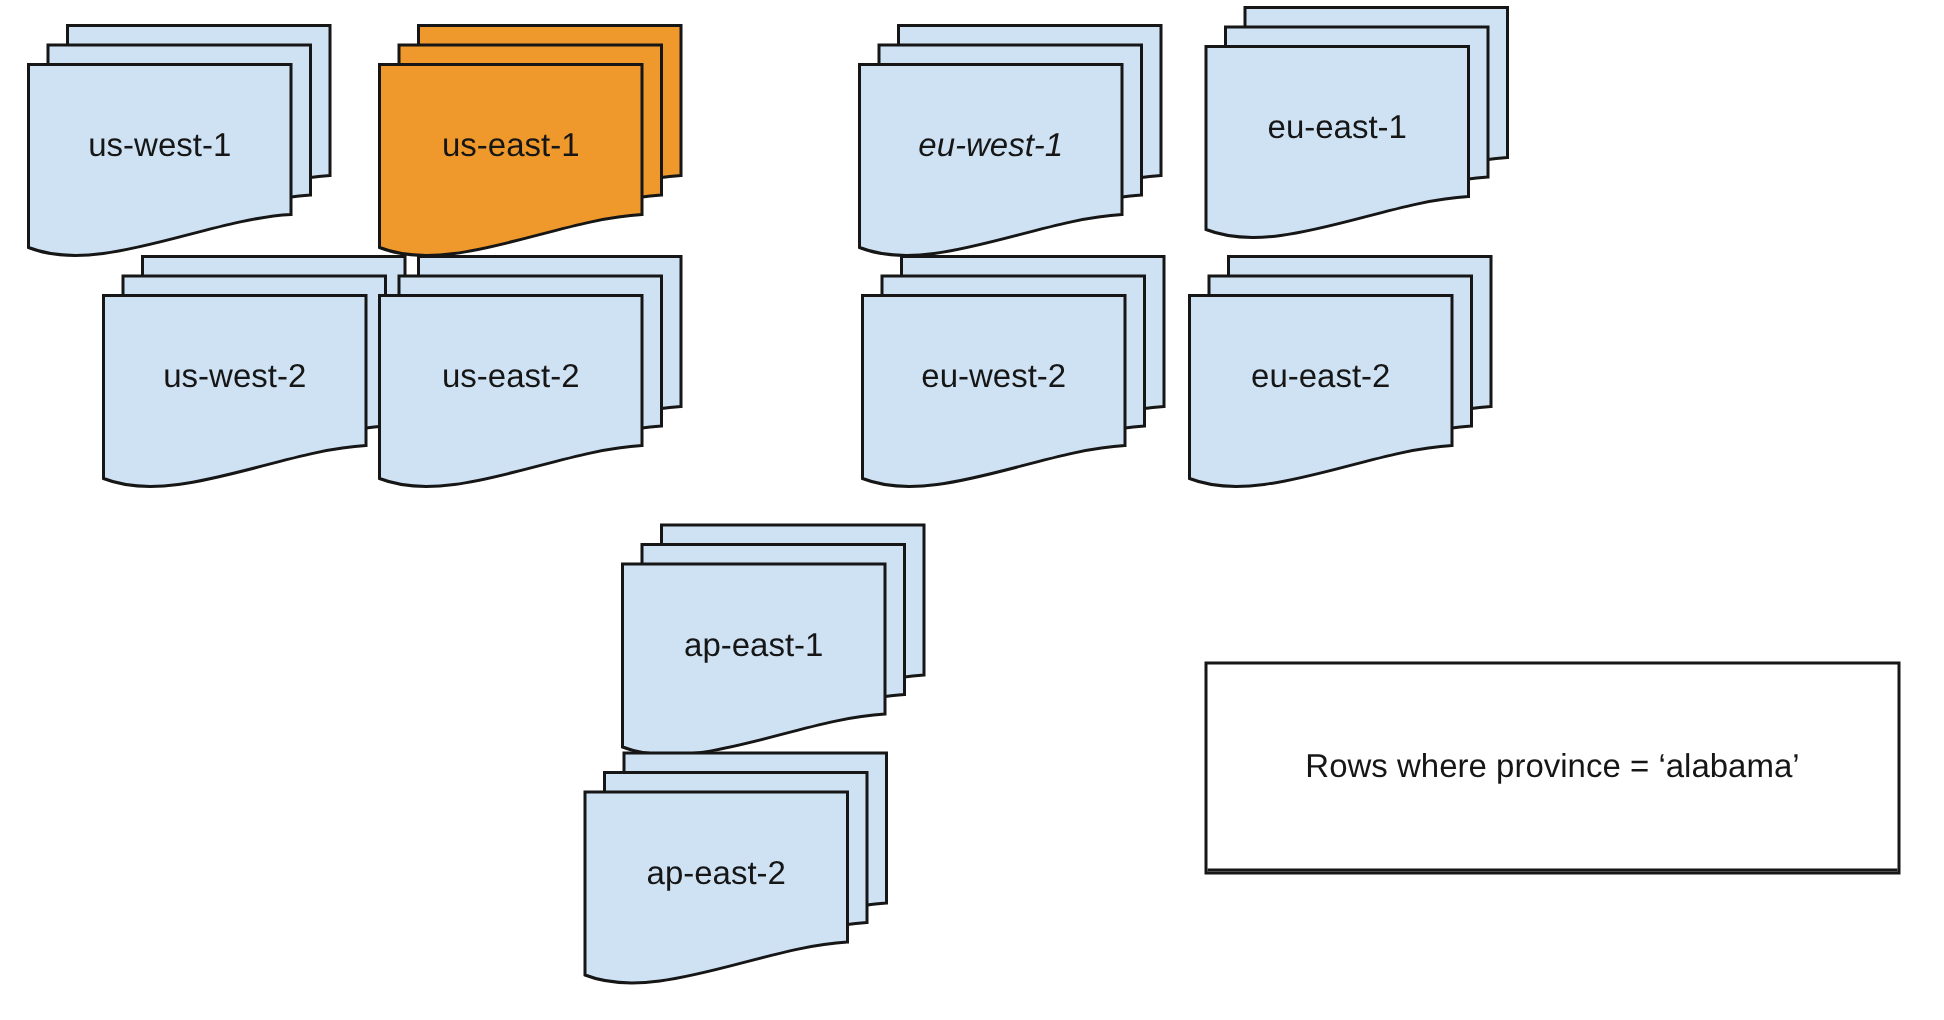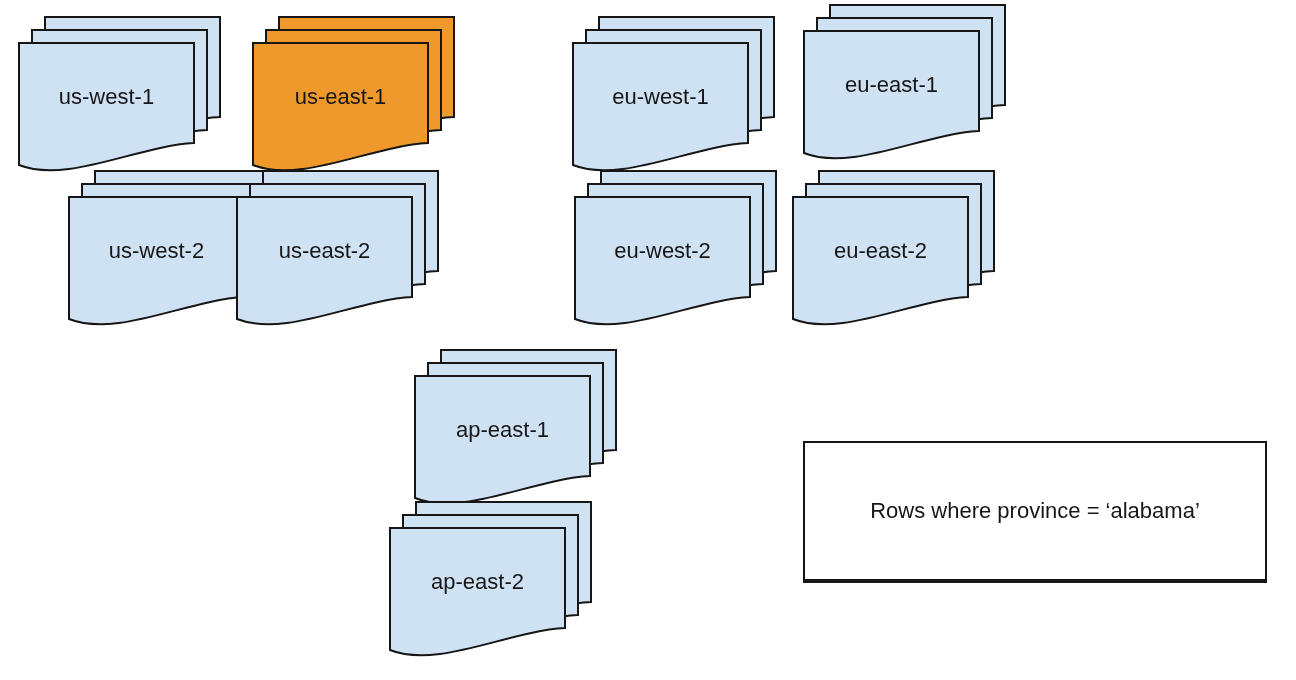--- a/index.html
+++ b/index.html
@@ -68,21 +68,21 @@
         </svg>
       </div>
       <div class="stack" style="left: 252px; top: 16px;">
         <svg width="206" height="162">
           <path d="M0,0 H175 V100 C118,103 48,141 0,122 Z" transform="translate(27,1)" fill="#ef992c" stroke="#161616" stroke-width="2"></path>
           <path d="M0,0 H175 V100 C118,103 48,141 0,122 Z" transform="translate(14,14)" fill="#ef992c" stroke="#161616" stroke-width="2"></path>
           <path d="M0,0 H175 V100 C118,103 48,141 0,122 Z" transform="translate(1,27)" fill="#ef992c" stroke="#161616" stroke-width="2"></path>
           <text x="88.5" y="88" class="stack-label">us-east-1</text>
         </svg>
       </div>
-      <div class="stack" style="left: 572px; top: 16px;">
+      <div class="stack" style="left: 572px; top: 16px; font-style: italic;">
         <svg width="206" height="162">
           <path d="M0,0 H175 V100 C118,103 48,141 0,122 Z" transform="translate(27,1)" fill="#cfe2f3" stroke="#161616" stroke-width="2"></path>
           <path d="M0,0 H175 V100 C118,103 48,141 0,122 Z" transform="translate(14,14)" fill="#cfe2f3" stroke="#161616" stroke-width="2"></path>
           <path d="M0,0 H175 V100 C118,103 48,141 0,122 Z" transform="translate(1,27)" fill="#cfe2f3" stroke="#161616" stroke-width="2"></path>
           <text x="88.5" y="88" class="stack-label">eu-west-1</text>
         </svg>
       </div>
       <div class="stack" style="left: 803px; top: 4px;">
         <svg width="206" height="162">
           <path d="M0,0 H175 V100 C118,103 48,141 0,122 Z" transform="translate(27,1)" fill="#cfe2f3" stroke="#161616" stroke-width="2"></path>
@@ -92,21 +92,21 @@
         </svg>
       </div>
       <div class="stack" style="left: 20px; top: 170px; margin-left: 48px;">
         <svg width="206" height="162">
           <path d="M0,0 H175 V100 C118,103 48,141 0,122 Z" transform="translate(27,1)" fill="#cfe2f3" stroke="#161616" stroke-width="2"></path>
           <path d="M0,0 H175 V100 C118,103 48,141 0,122 Z" transform="translate(14,14)" fill="#cfe2f3" stroke="#161616" stroke-width="2"></path>
           <path d="M0,0 H175 V100 C118,103 48,141 0,122 Z" transform="translate(1,27)" fill="#cfe2f3" stroke="#161616" stroke-width="2"></path>
           <text x="88.5" y="88" class="stack-label">us-west-2</text>
         </svg>
       </div>
-      <div class="stack" style="left: 236px; top: 170px;">
+      <div class="stack" style="left: 252px; top: 170px;">
         <svg width="206" height="162">
           <path d="M0,0 H175 V100 C118,103 48,141 0,122 Z" transform="translate(27,1)" fill="#cfe2f3" stroke="#161616" stroke-width="2"></path>
           <path d="M0,0 H175 V100 C118,103 48,141 0,122 Z" transform="translate(14,14)" fill="#cfe2f3" stroke="#161616" stroke-width="2"></path>
           <path d="M0,0 H175 V100 C118,103 48,141 0,122 Z" transform="translate(1,27)" fill="#cfe2f3" stroke="#161616" stroke-width="2"></path>
           <text x="88.5" y="88" class="stack-label">us-east-2</text>
         </svg>
       </div>
       <div class="stack" style="left: 574px; top: 170px;">
         <svg width="206" height="162">
           <path d="M0,0 H175 V100 C118,103 48,141 0,122 Z" transform="translate(27,1)" fill="#cfe2f3" stroke="#161616" stroke-width="2"></path>

